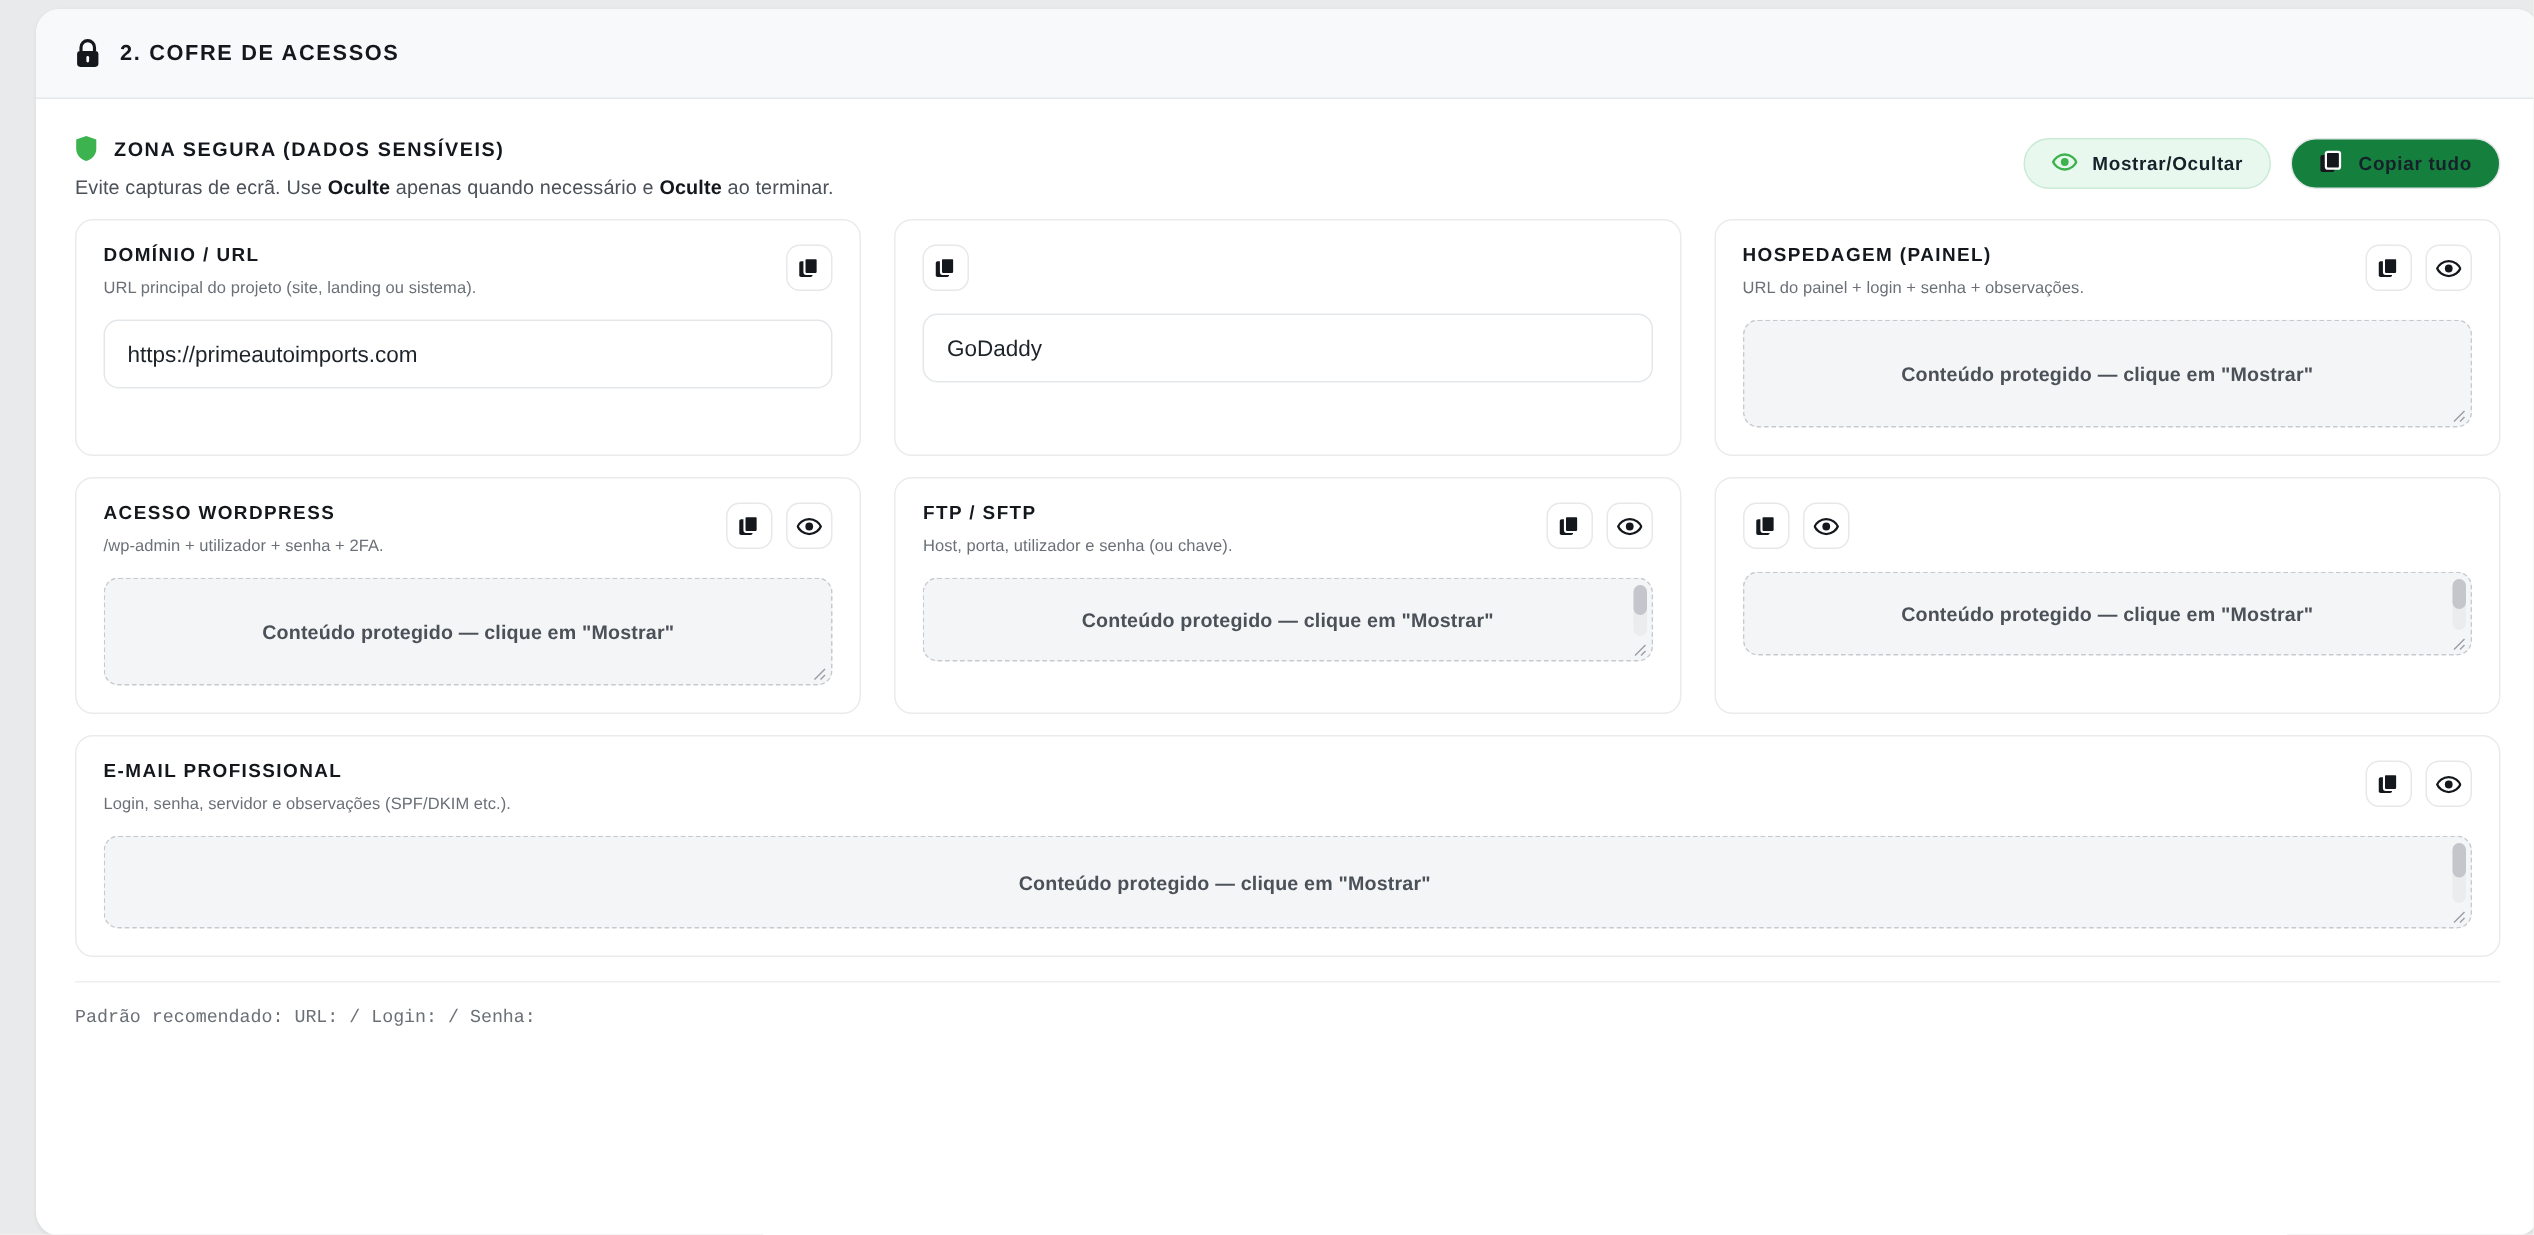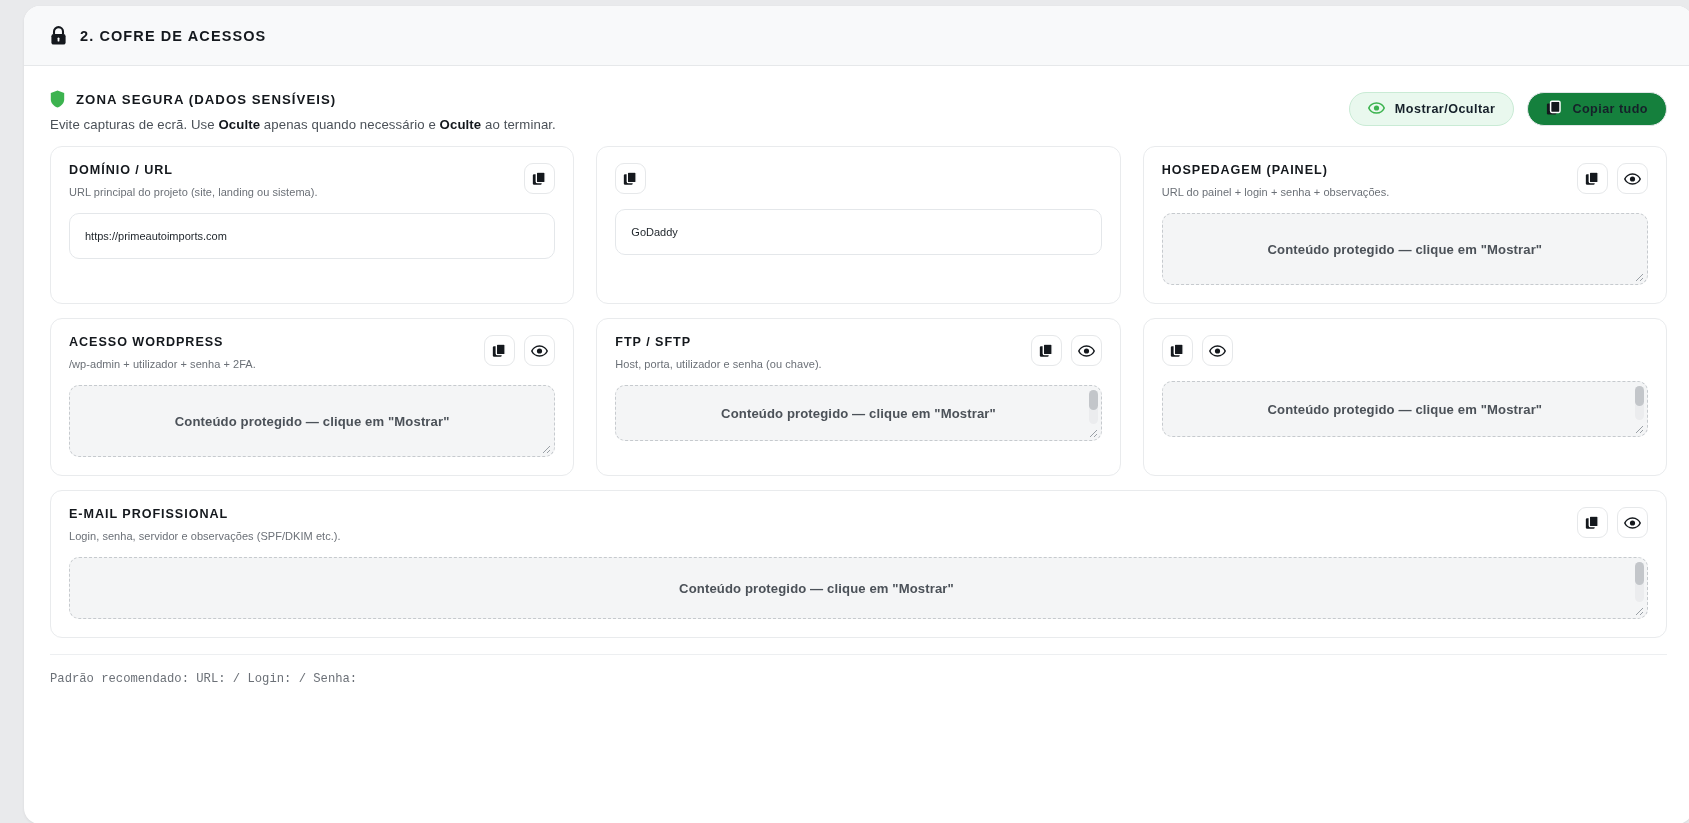--- a/index.html
+++ b/index.html
@@ -142,21 +142,21 @@
 
   
   .field {
     margin-top: 15px;
     width: 100%;
     height: 46px;
     border: 1px solid #e4e7ea;
     border-radius: 10px;
     background: #fff;
     font-family: "Liberation Sans", sans-serif;
-    font-size: 11px;
+    font-size: 15px;
     color: #1d2329;
     padding: 0 15px;
     outline: none;
   }
 
   .masked {
     margin-top: 15px;
     width: 100%;
     border: 1px dashed #c6cace;
     border-radius: 10px;

